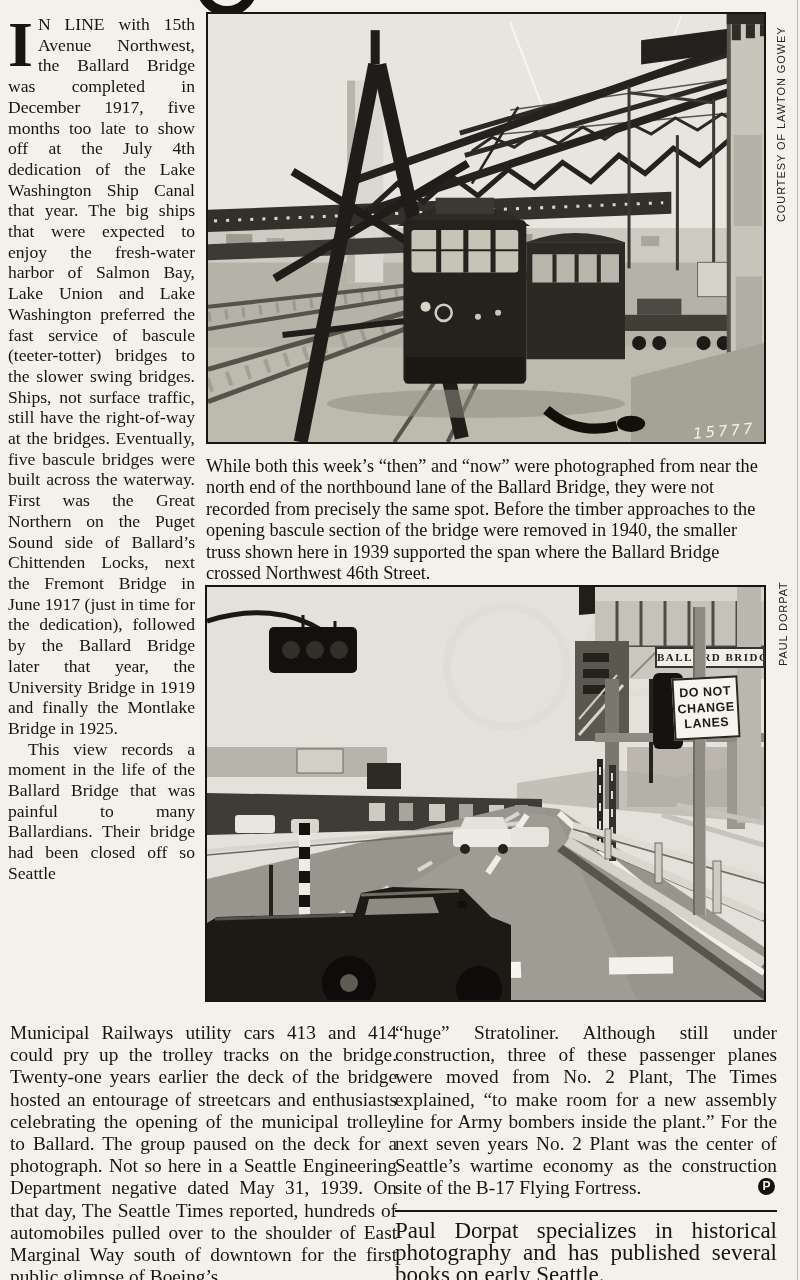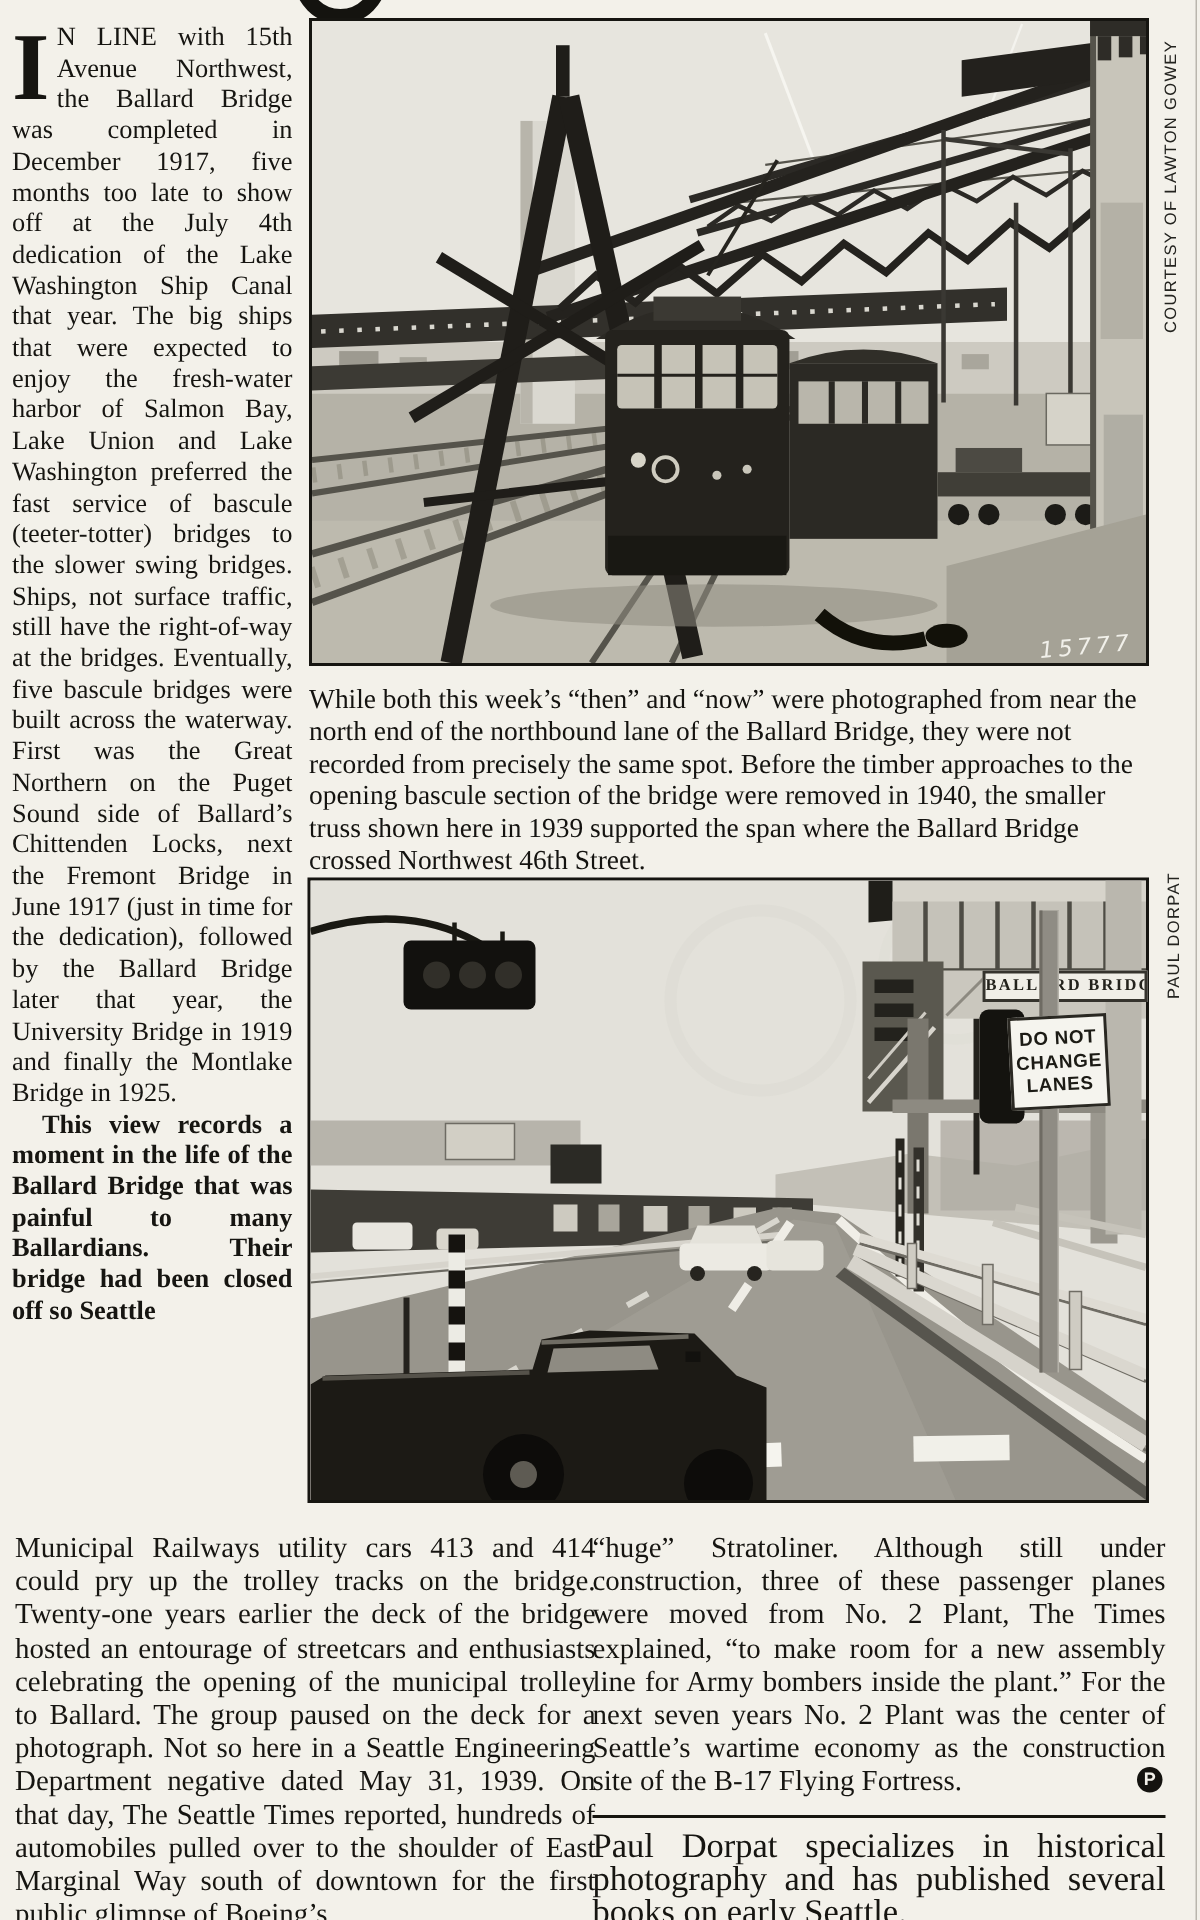--- a/index.html
+++ b/index.html
@@ -9,21 +9,21 @@
 
   
   .headline-frag{position:absolute;left:196px;top:-46px;width:42px;height:42px;
         border:10px solid #14130f;border-radius:50%;}
 
   
   .col-top{position:absolute;left:8px;top:14px;width:187px;height:1002px;overflow:hidden;
         font-size:17.6px;line-height:20.7px;text-align:justify;}
   .col-top p{margin:0;}
   .dropcap{float:left;font-size:64px;line-height:52px;font-weight:bold;padding:5px 5px 0 0;}
-  .para2{text-indent:20px;font-weight:bold;}
+  .para2{text-indent:20px;}
 
   .bottom-col{position:absolute;top:1022px;font-size:19.3px;line-height:22.2px;text-align:justify;}
   .bottom-col p{margin:0;}
   #bcol-left{left:10px;width:387px;height:258px;overflow:hidden;}
   #bcol-right{left:395px;width:382px;}
   .endmark{position:absolute;right:2px;top:156px;width:17px;height:17px;background:#14130f;
         color:#f2f0e9;border-radius:50%;font:bold 12px/17px "Liberation Sans",sans-serif;text-align:center;}
   .rule{border:0;border-top:2px solid #16150f;margin:10px 0 8px 0;width:100%;}
   .bio{font-size:23px;line-height:22px;}
 

